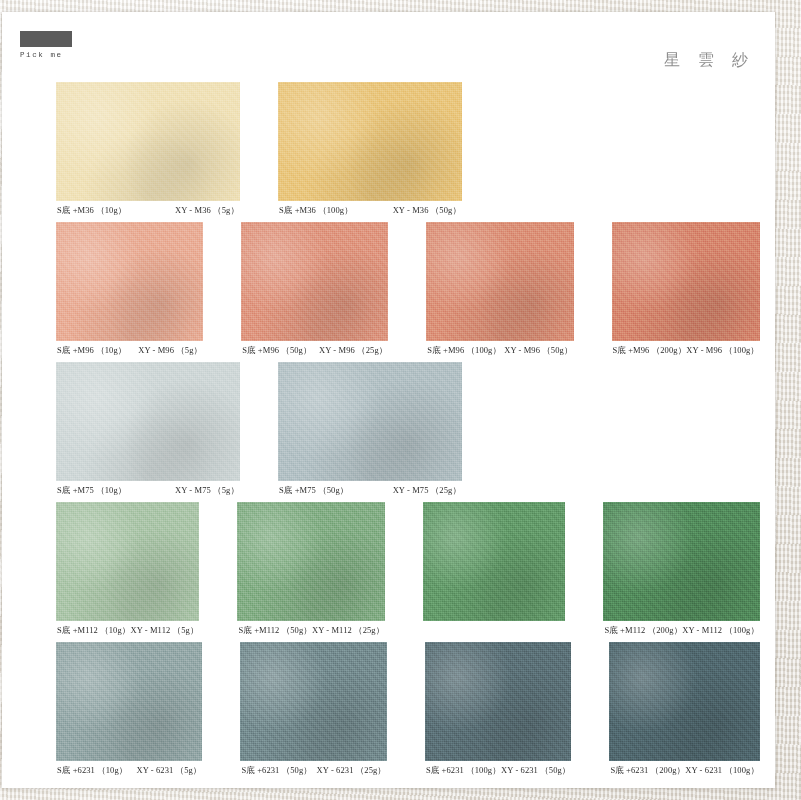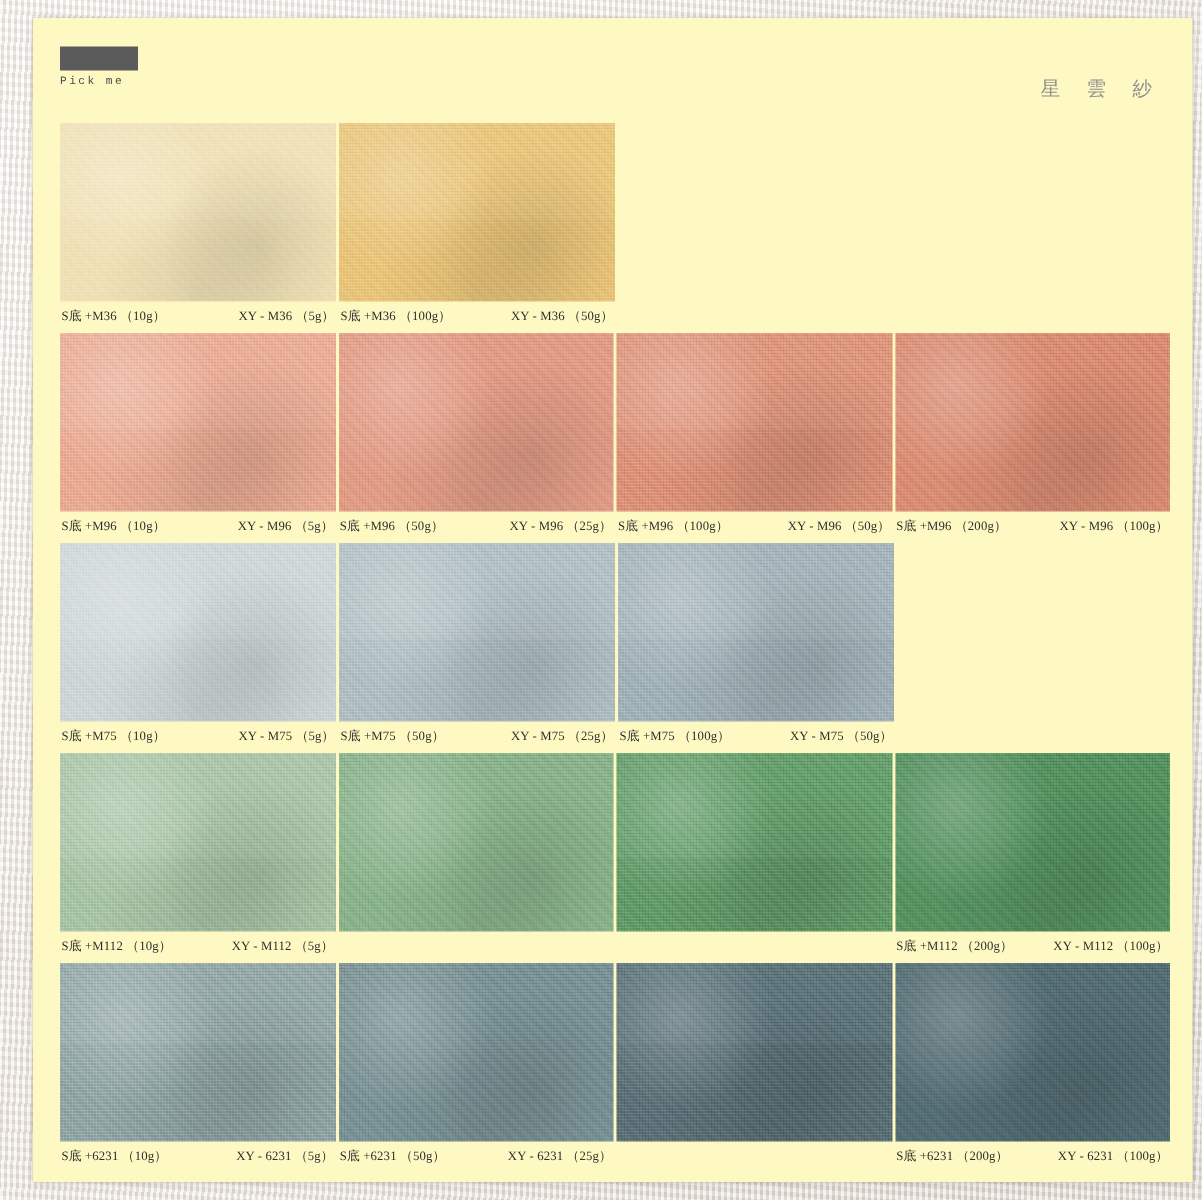--- a/index.html
+++ b/index.html
@@ -22,25 +22,25 @@
     background-image:
       repeating-linear-gradient(92deg, rgba(255,255,255,0.55) 0 2px, rgba(198,190,178,0.30) 2px 4px),
       repeating-linear-gradient(4deg,  rgba(255,255,255,0.40) 0 3px, rgba(190,182,170,0.22) 3px 6px),
       radial-gradient(ellipse at 18% 12%, rgba(255,255,255,0.85), rgba(0,0,0,0) 55%),
       radial-gradient(ellipse at 85% 90%, rgba(171,163,150,0.35), rgba(0,0,0,0) 60%);
   }
 
   
   #card {
     position: absolute;
-    left: 22px;
+    left: 2px;
     top: 12px;
     width: 773px;
     height: 776px;
-    background: #fef9c3;
+    background: #ffffff;
     box-shadow: 0 0 2px rgba(120,112,100,0.28), 0 1px 6px rgba(120,112,100,0.18);
   }
 
   
   #card-header {
     position: absolute;
     left: 0; top: 0; right: 0;
     height: 70px;
   }
   #pick-me-block {
@@ -59,22 +59,22 @@
     font-family: "Liberation Mono", monospace;
     font-size: 7.5px;
     letter-spacing: 1.6px;
     color: #4a4a4a;
     white-space: nowrap;
   }
   #brand-title {
     position: absolute;
     right: 20px;
     top: 38px;
-    font-family: Liberation Sans, sans-serif;
-    font-size: 13px;
+    font-family: Liberation Serif, serif;
+    font-size: 16px;
     letter-spacing: 7px;
     color: #8e8e8e;
     white-space: nowrap;
     margin-left: 21px;
   }
 
   
   #swatch-grid {
     position: absolute;
     left: 18px;
@@ -82,20 +82,21 @@
     width: 740px;
   }
   .swatch-row {
     display: flex;
     gap: 2px;
     margin-bottom: 2px;
   }
   .swatch-cell {
     width: 184px;
     position: relative;
+    margin-left: 36px;
   }
   .swatch-chip {
     width: 100%;
     height: 119px;
     position: relative;
     overflow: hidden;
   }
   
   .swatch-chip::before {
     content: "";
@@ -203,38 +204,35 @@
             <span class="caption-right">XY - M75 （5g）</span>
           </div>
         </div>
         <div class="swatch-cell">
           <div class="swatch-chip" style="background-color: rgb(174, 189, 193);"></div>
           <div class="swatch-caption">
             <span class="caption-left">S底 +M75 （50g）</span>
             <span class="caption-right">XY - M75 （25g）</span>
           </div>
         </div>
-        <div class="swatch-cell">
-          <div class="swatch-chip" style="background-color: rgb(159, 176, 182);"></div>
-          <div class="swatch-caption">
-            <span class="caption-left">S底 +M75 （100g）</span>
-            <span class="caption-right">XY - M75 （50g）</span>
-          </div>
-        </div>
       </div>
       <div class="swatch-row">
         <div class="swatch-cell">
           <div class="swatch-chip" style="background-color: rgb(166, 194, 164);"></div>
           <div class="swatch-caption">
             <span class="caption-left">S底 +M112 （10g）</span>
             <span class="caption-right">XY - M112 （5g）</span>
           </div>
         </div>
         <div class="swatch-cell">
           <div class="swatch-chip" style="background-color: rgb(124, 169, 126);"></div>
+          <div class="swatch-caption">
+            <span class="caption-left">S底 +M112 （50g）</span>
+            <span class="caption-right">XY - M112 （25g）</span>
+          </div>
         </div>
         <div class="swatch-cell">
           <div class="swatch-chip" style="background-color: rgb(94, 148, 100);"></div>
         </div>
         <div class="swatch-cell">
           <div class="swatch-chip" style="background-color: rgb(78, 132, 87);"></div>
           <div class="swatch-caption">
             <span class="caption-left">S底 +M112 （200g）</span>
             <span class="caption-right">XY - M112 （100g）</span>
           </div>
@@ -250,20 +248,24 @@
         </div>
         <div class="swatch-cell">
           <div class="swatch-chip" style="background-color: rgb(110, 132, 136);"></div>
           <div class="swatch-caption">
             <span class="caption-left">S底 +6231 （50g）</span>
             <span class="caption-right">XY - 6231 （25g）</span>
           </div>
         </div>
         <div class="swatch-cell">
           <div class="swatch-chip" style="background-color: rgb(86, 106, 112);"></div>
+          <div class="swatch-caption">
+            <span class="caption-left">S底 +6231 （100g）</span>
+            <span class="caption-right">XY - 6231 （50g）</span>
+          </div>
         </div>
         <div class="swatch-cell">
           <div class="swatch-chip" style="background-color: rgb(76, 98, 104);"></div>
           <div class="swatch-caption">
             <span class="caption-left">S底 +6231 （200g）</span>
             <span class="caption-right">XY - 6231 （100g）</span>
           </div>
         </div>
       </div>
     </div>

